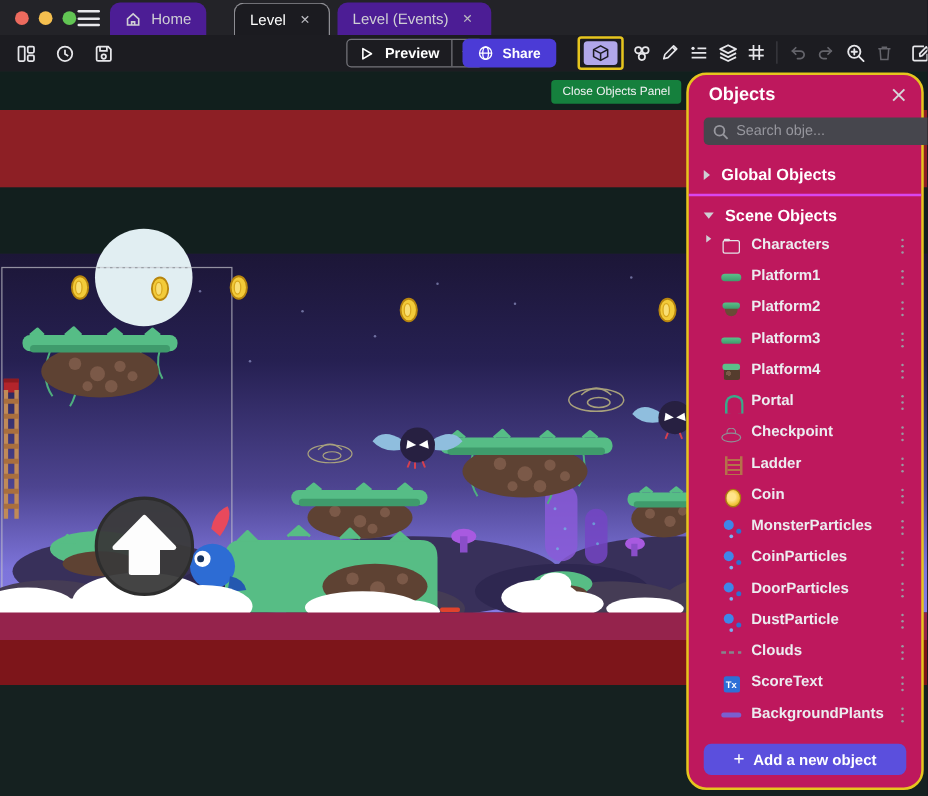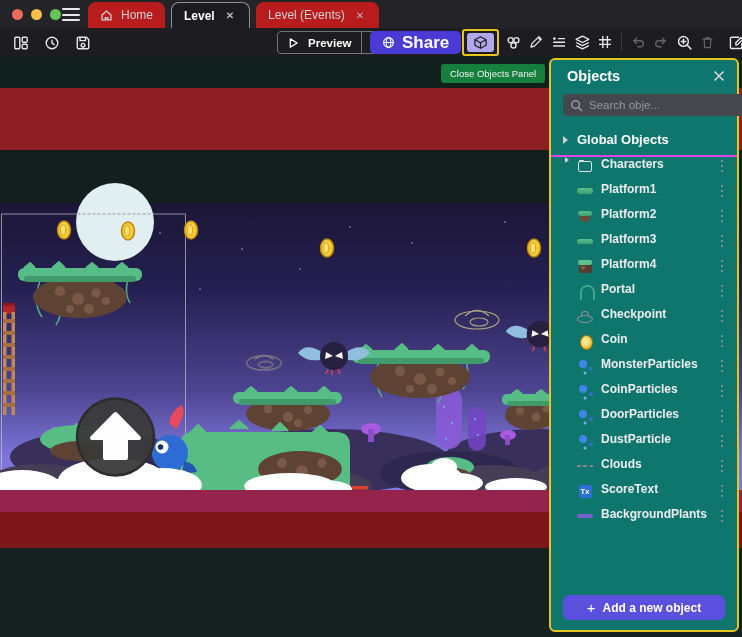--- a/index.html
+++ b/index.html
@@ -10,57 +10,57 @@
   
   .tabbar { position:absolute; left:0; top:0; width:742px; height:28px; background:#232328;
     display:flex; align-items:flex-end; }
   .traffic { position:absolute; left:12px; top:9px; display:flex; gap:8px; }
   .traffic i { width:11px; height:11px; border-radius:50%; display:block; }
   .hamburger { position:absolute; left:62px; top:8px; width:18px; height:13px;
     display:flex; flex-direction:column; justify-content:space-between; cursor:pointer; }
   .hamburger i { height:2px; background:#e8e8ec; border-radius:1px; }
   .tabs { position:absolute; left:88px; top:2px; height:26px; display:flex; gap:6px; }
   .tab { height:26px; padding:0 12px; display:flex; align-items:center; gap:8px;
-    background:#b91c1c; border-radius:8px 8px 0 0; color:#cfcfd4; font-size:12px; cursor:pointer; }
-  .tab.active { background:#1b1b20; border:1px solid #8d8d93; border-bottom:none; color:#fff; font-weight:bold; }
+    background:#4c1d95; border-radius:8px 8px 0 0; color:#cfcfd4; font-size:12px; cursor:pointer; }
+  .tab.active { background:#1b1b20; border:1px solid #8d8d93; border-bottom:none; color:#fff; font-weight:normal;margin-left:16px; }
   .tab .x { font-size:10px; color:#b9b9bf; padding:1px 3px; }
   .tab svg { display:block; }
 
   
   .toolbar { position:absolute; left:0; top:28px; width:742px; height:29px; background:#1c1c21;
     display:flex; align-items:center; }
   .tb-left { display:flex; gap:9px; margin-left:10px; }
   .icon-btn { width:22px; height:22px; display:flex; align-items:center; justify-content:center;
     border-radius:4px; cursor:pointer; color:#e6e6ea; }
   .icon-btn.disabled { color:#64646b; cursor:default; }
   .preview-btn { position:absolute; left:277px; top:3px; height:23px; display:flex; align-items:stretch;
     border:1px solid #74747b; border-radius:4px; color:#fff; cursor:pointer; }
   .preview-main { display:flex; align-items:center; gap:9px; padding:0 10px; font-size:11.5px; font-weight:bold; }
   .preview-caret { display:flex; align-items:center; padding:0 7px; border-left:1px solid #74747b; }
   .share-btn { position:absolute; left:370px; top:3px; height:23px; padding:0 12px; background:#4b3bd6;
-    border-radius:5px; display:flex; align-items:center; gap:7px; color:#fff; font-size:17px;
+    border-radius:5px; display:flex; align-items:center; gap:7px; color:#fff; font-size:11px;
     font-weight:bold; cursor:pointer; }
   .objpanel-highlight { position:absolute; left:462px; top:1px; width:37px; height:27px;
     border:2px solid #e6c51e; border-radius:3px; display:flex; align-items:center; justify-content:center; }
   .cube-btn { width:27px; height:19px; background:#b1a7ea; border-radius:3px; display:flex;
     align-items:center; justify-content:center; color:#1c1c22; cursor:pointer; }
   .tb-icons { position:absolute; left:502px; top:3px; display:flex; align-items:center; gap:1px; }
   .tb-sep { width:1px; height:18px; background:#3c3c43; margin:0 4px; }
 
   
   .scene-wrap { position:absolute; left:0; top:57px; width:742px; height:580px; }
   .scene-wrap svg { display:block; }
 
   
   .tooltip { position:absolute; left:441px; top:64px; background:#15803d; color:#f1f1f3;
     font-size:9.5px; padding:4px 9px 4px; border-radius:3px; z-index:30; white-space:nowrap; }
 
   
   .panel { position:absolute; left:549px; top:58px; width:190px; height:574px; z-index:20;
-    background:#0f766e; border:2px solid #e6c51e; border-radius:6px; display:flex; flex-direction:column; }
+    background:#be185d; border:2px solid #e6c51e; border-radius:16px; display:flex; flex-direction:column; }
   .panel-header { display:flex; align-items:center; justify-content:space-between; padding:8px 12px 6px 16px; }
   .panel-title { color:#fff; font-size:14.5px; font-weight:bold; }
   .panel-close { color:#d6d6da; cursor:pointer; display:flex; }
   .search-row { display:flex; align-items:center; gap:8px; padding:4px 10px 8px 12px; }
   .search-box { flex:1; height:22px; background:#46464d; border-radius:4px; display:flex;
     align-items:center; padding:0 7px; gap:6px; }
   .search-box input { flex:1; min-width:0; background:transparent; border:none; outline:none;
     color:#e8e8ec; font-size:11.5px; font-family:"Liberation Sans", sans-serif; }
   .search-box input::placeholder { color:#97979e; }
   .group-row { display:flex; align-items:center; gap:9px; padding:8px 12px; color:#fff;
@@ -546,20 +546,24 @@
           </svg>
         <input type="text" placeholder="Search obje..." style="">
       </div>
 
     </div>
 
     <div class="group-row divided">
       <span class="tri-right"></span>
       <span>Global Objects</span>
     </div>
+    <div class="group-row">
+      <span class="tri-down"></span>
+      <span>Scene Objects</span>
+    </div>
 
     <div class="object-list" id="object-list">
         <div class="obj-row is-folder">
         <span class="chev">
             <span class="tri-right"></span>
           </span>
         <span class="oi folder"></span>
         <span class="obj-label">Characters</span>
         <span class="kebab">
             <i></i>
@@ -626,20 +630,32 @@
             <i></i>
             <i></i>
           </span>
       </div>
         <div class="obj-row">
         <span class="chev">
             <span class="tri-right"></span>
           </span>
         <span class="oi checkpoint"></span>
         <span class="obj-label">Checkpoint</span>
+        <span class="kebab">
+            <i></i>
+            <i></i>
+            <i></i>
+          </span>
+      </div>
+        <div class="obj-row">
+        <span class="chev">
+            <span class="tri-right"></span>
+          </span>
+        <span class="oi ladder"></span>
+        <span class="obj-label">Ladder</span>
         <span class="kebab">
             <i></i>
             <i></i>
             <i></i>
           </span>
       </div>
         <div class="obj-row">
         <span class="chev">
             <span class="tri-right"></span>
           </span>

